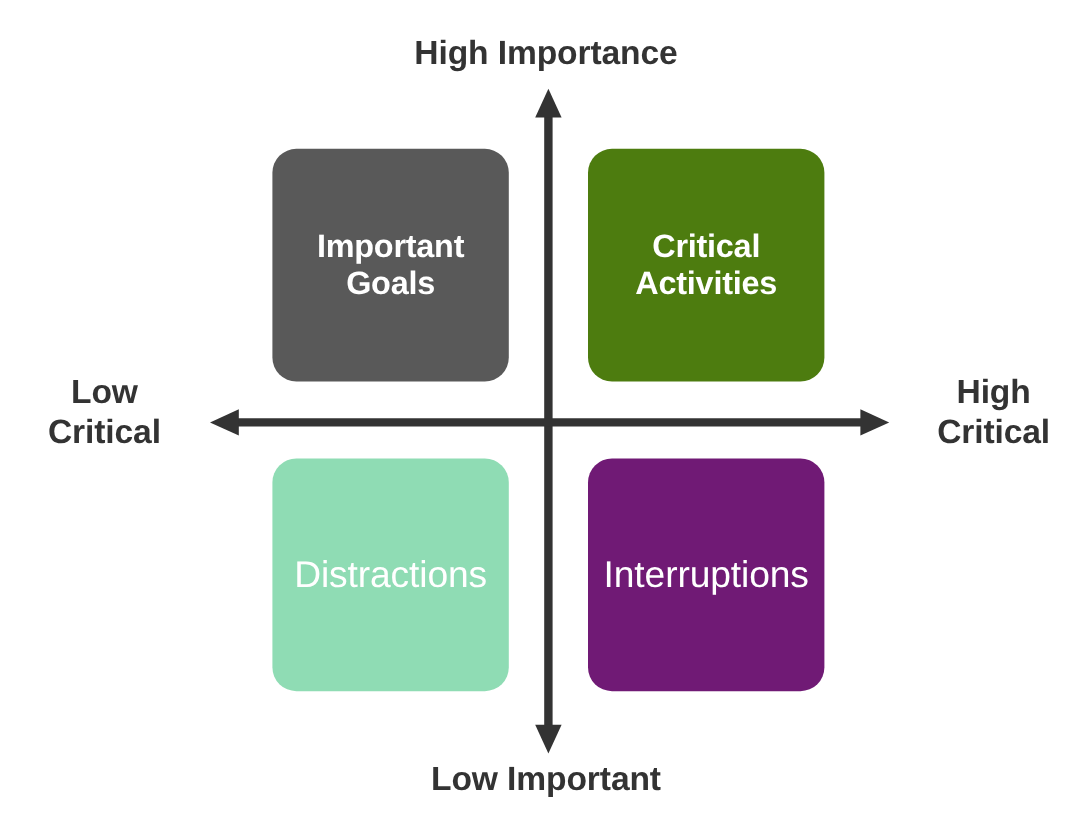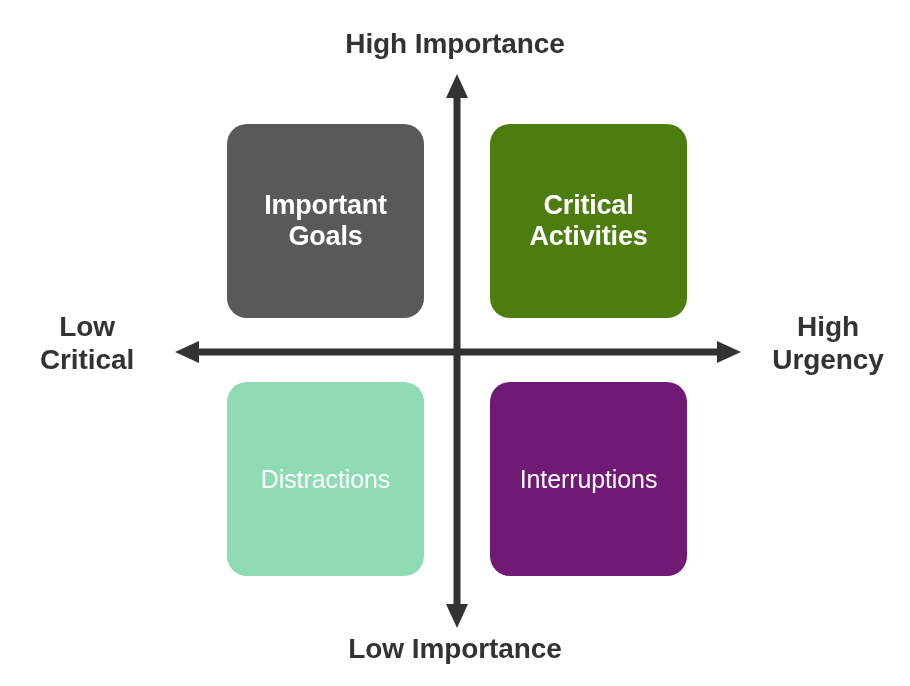--- a/index.html
+++ b/index.html
@@ -93,21 +93,21 @@
 
   
   .quadrant.top .quadrant-label {
     font-size: 27px;
     font-weight: 700;
     letter-spacing: -0.2px;
   }
 
   
   .quadrant.bottom .quadrant-label {
-    font-size: 25px;
+    font-size: 31px;
     font-weight: 400;
     letter-spacing: -0.1px;
   }
 
   #quadrant-important-goals   { left: 227px; top: 124px; }
   #quadrant-critical-activities { left: 490px; top: 124px; }
   #quadrant-distractions      { left: 227px; top: 382px; }
   #quadrant-interruptions     { left: 490px; top: 382px; }
 </style>
 </head>
@@ -125,27 +125,27 @@
 
     <polygon points="457,628 446,604 468,604" fill="#333333"></polygon>
 
     <polygon points="175,352 199,341 199,363" fill="#333333"></polygon>
 
     <polygon points="741,352 717,341 717,363" fill="#333333"></polygon>
   </svg>
 
   <div class="axis-label" id="label-high-importance" style="color: rgb(51, 51, 51);">High Importance</div>
 
-  <div class="axis-label" id="label-low-importance" style="color: rgb(51, 51, 51);">Low Importance</div>
+  <div class="axis-label" id="label-low-importance" style="color: rgb(51, 51, 51);">Low Important</div>
 
   <div class="axis-label" id="label-low-urgency" style="color: rgb(51, 51, 51);">Low
 Critical</div>
 
   <div class="axis-label" id="label-high-urgency" style="color: rgb(51, 51, 51);">High
-Urgency</div>
+Critical</div>
 
   <div class="quadrant top" id="quadrant-important-goals" style="background-color: rgb(89, 89, 89);">
     <span class="quadrant-label" style="color: rgb(255, 255, 255);">Important
 Goals</span>
   </div>
 
   <div class="quadrant top" id="quadrant-critical-activities" style="background-color: #4d7c0f;">
     <span class="quadrant-label" style="color: rgb(255, 255, 255);">Critical
 Activities</span>
   </div>

